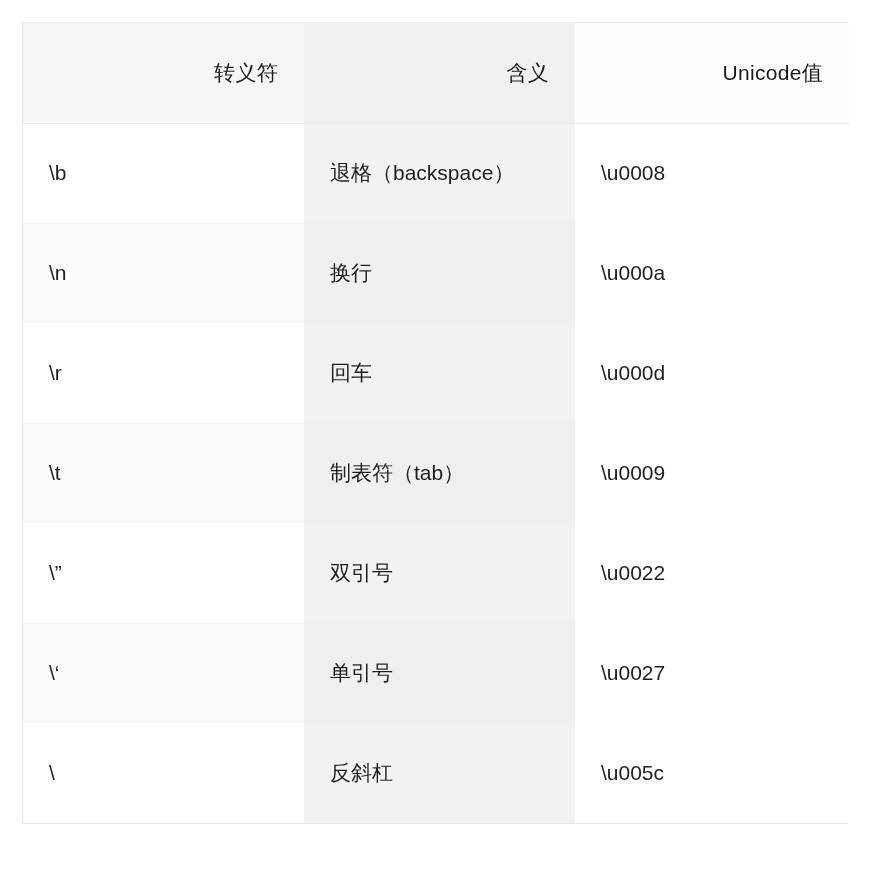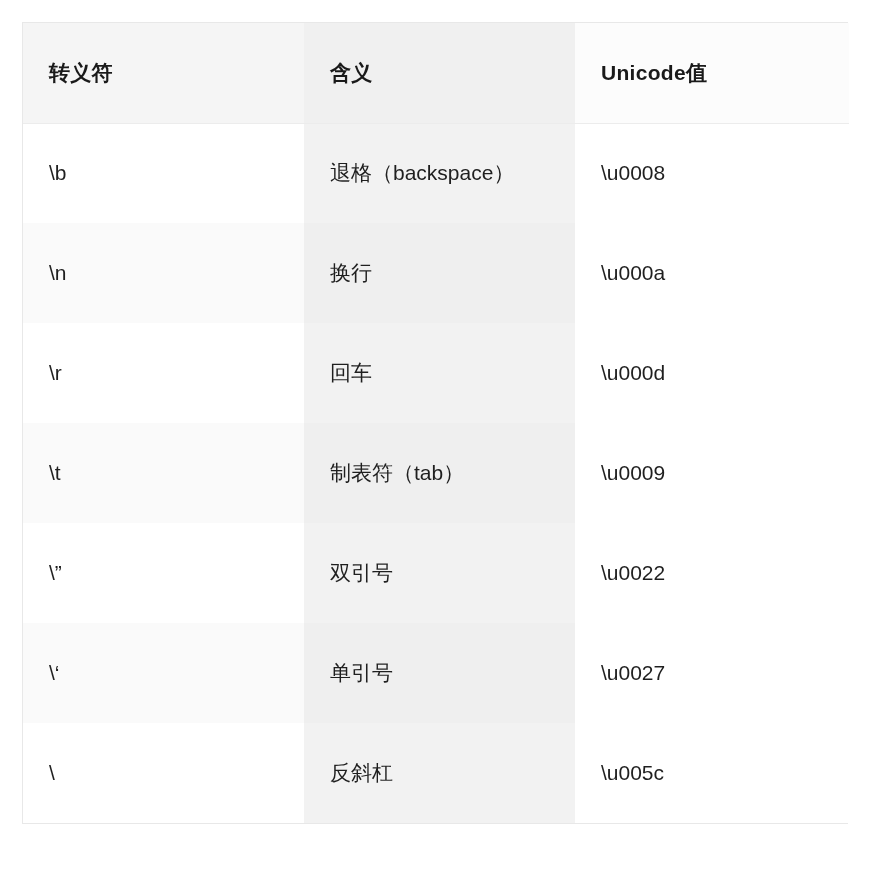--- a/index.html
+++ b/index.html
@@ -30,23 +30,23 @@
   table.escape-table {
     border-collapse: collapse;
     width: 100%;
     table-layout: fixed;
   }
   table.escape-table col.c1 { width: 281px; }
   table.escape-table col.c2 { width: 271px; }
   table.escape-table col.c3 { width: 274px; }
 
   table.escape-table th {
-    text-align: left;
+    text-align: right;
     font-size: 21px;
-    font-weight: bold;
+    font-weight: normal;
     color: #1a1a1a;
     padding: 24px 26px;
     height: 100px;
     box-sizing: border-box;
     vertical-align: middle;
     letter-spacing: 0.3px;
   }
   table.escape-table td {
     text-align: left;
     font-size: 21px;

